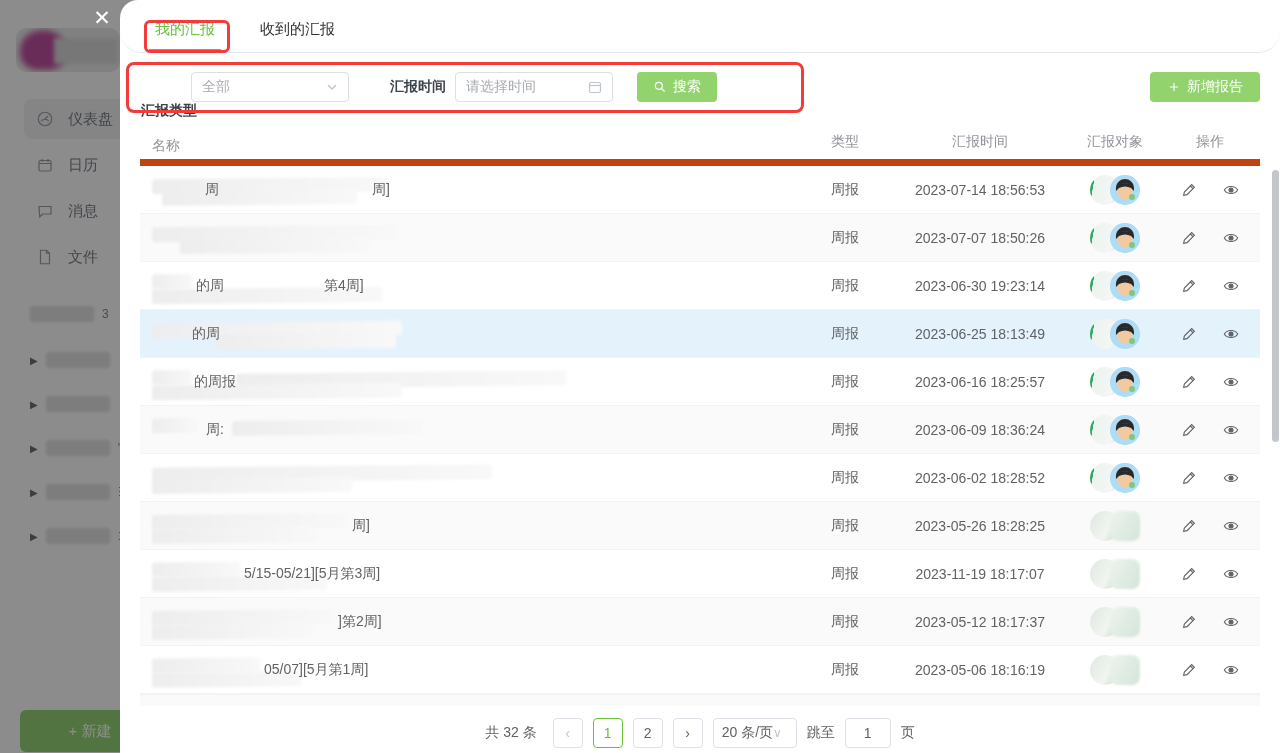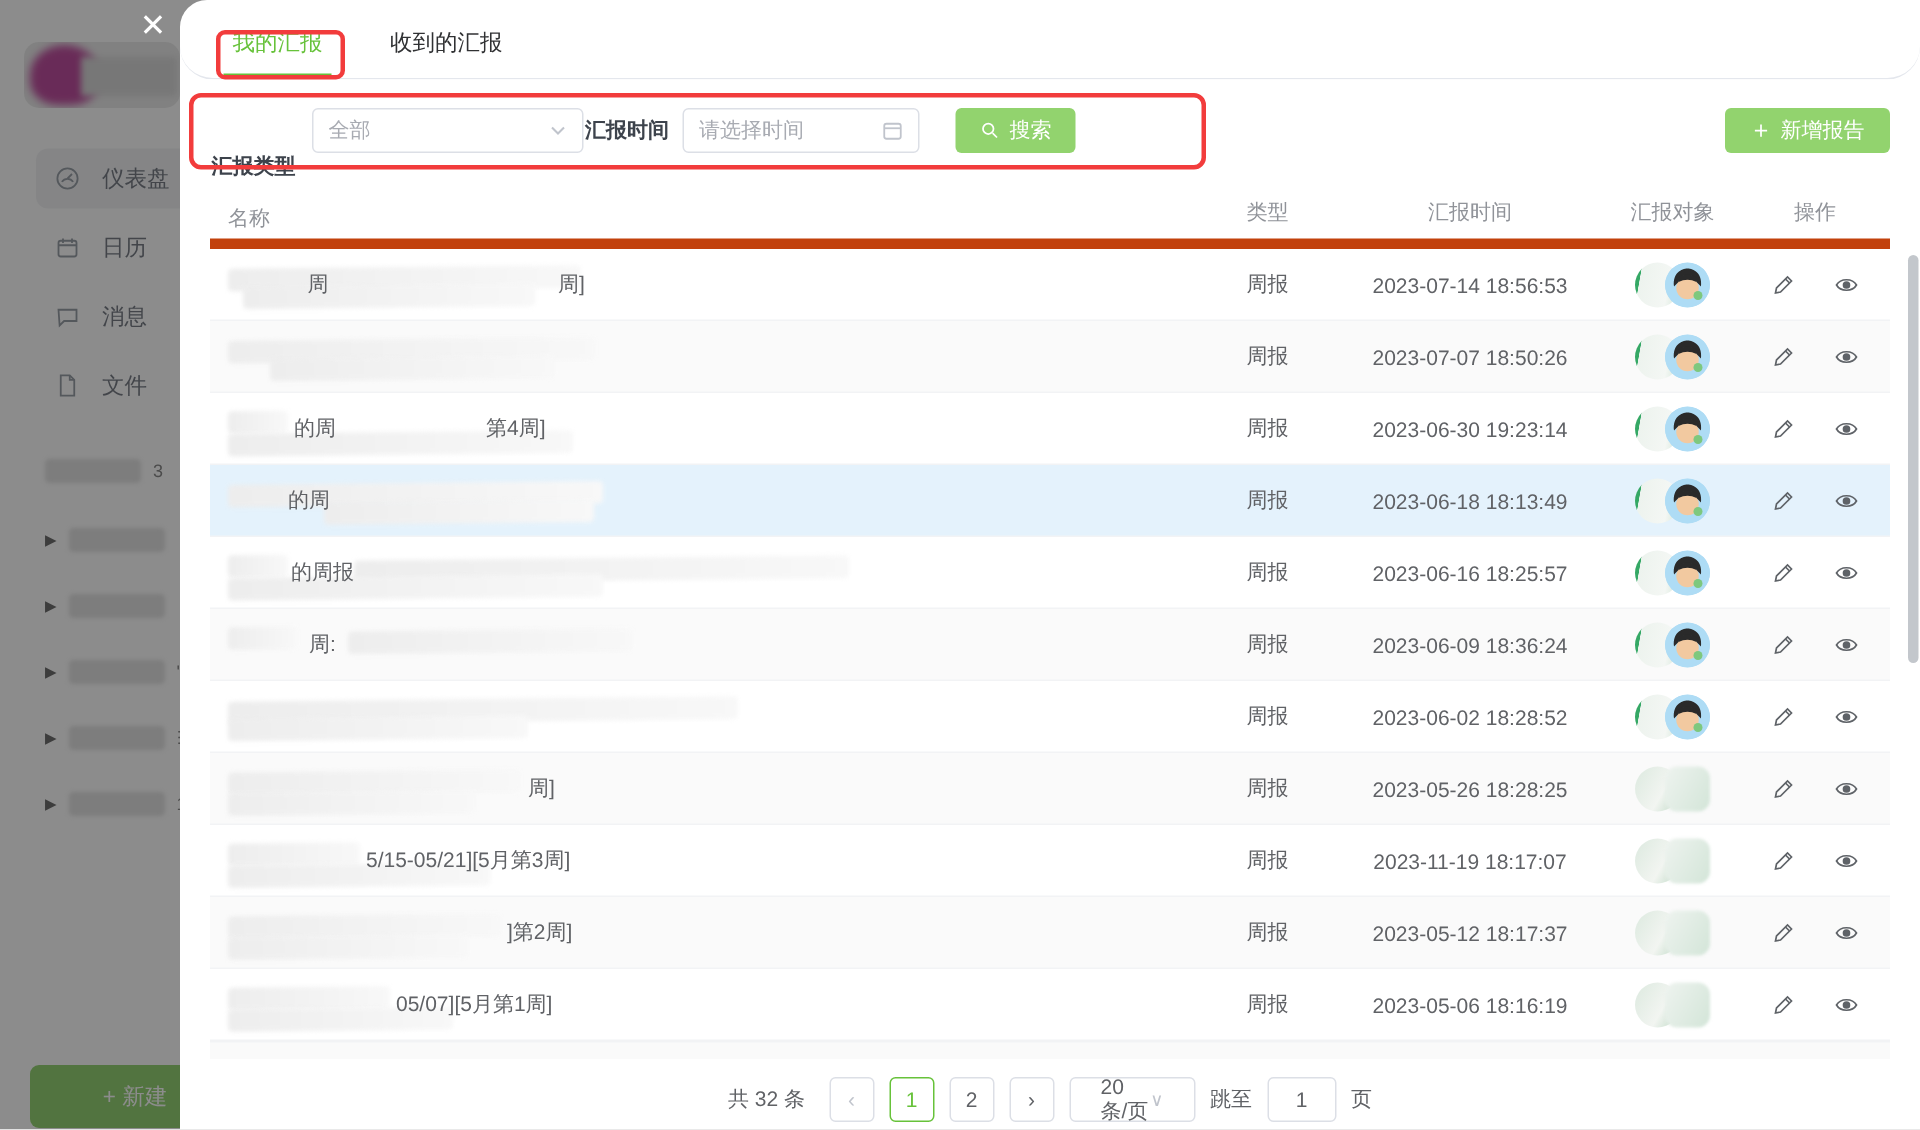--- a/index.html
+++ b/index.html
@@ -43,21 +43,21 @@
 
   .ann { position:absolute; border:3px solid #f23c3c; border-radius:8px; z-index:25; pointer-events:none; }
   .ann-tab { left:24px; top:20px; width:86px; height:33px; border-radius:6px; }
   .ann-filter { left:6px; top:62px; width:678px; height:51px; }
 
   .filter-row { position:absolute; left:0; top:72px; height:28px; width:100%; font-size:14px; }
   .f-label { position:absolute; top:6px; color:#3d434c; font-weight:bold; }
   .f-label-type { left:21px;margin-top:24px; } .f-label-time { left:270px; }
   .select-box, .date-box { position:absolute; top:0; height:30px; border:1px solid #dcdfe6;
     border-radius:4px; background:#fff; display:flex; align-items:center; padding:0 10px; color:#a8abb2; }
-  .select-box { left:88px; width:181px;font-family:Liberation Serif, serif; } .date-box { left:335px; width:158px; }
+  .select-box { left:71px; width:158px;font-family:Liberation Serif, serif; } .date-box { left:335px; width:158px; }
   .select-box .chev, .date-box .cal { margin-left:auto; color:#c0c4cc; }
   .btn-green { background:#92d36e; color:#fff; border:none; border-radius:4px; font-size:14px;
     display:flex; align-items:center; justify-content:center; gap:6px; cursor:pointer; }
   .search-btn { position:absolute; left:517px; top:0; width:80px; height:30px; }
   .add-btn { position:absolute; right:20px; top:72px; width:110px; height:30px; }
   .icon-svg { width:14px; height:14px; stroke:#fff; fill:none; stroke-width:2; }
 
   
   .table { position:absolute; left:20px; right:20px; top:125px; }
   .trow { display:flex; align-items:center; height:48px; border-bottom:1px solid #f2f3f5;
@@ -90,21 +90,21 @@
   .scroll-thumb { position:absolute; right:1px; top:170px; width:7px; height:272px;
     background:#b9bdc3; border-radius:4px; opacity:.85; }
 
   
   .pager { position:absolute; left:0; right:0; top:717px; height:32px; display:flex;
     justify-content:center; align-items:center; gap:10px; font-size:14px; color:#606266; }
   .pg-btn { min-width:30px; height:30px; border:1px solid #dcdfe6; border-radius:4px; background:#fff;
     display:flex; align-items:center; justify-content:center; cursor:pointer; color:#606266; }
   .pg-btn.disabled { color:#c0c4cc; cursor:default; }
   .pg-btn.active { border-color:#67c23a; color:#67c23a; }
-  .pg-size { width:84px; padding:0 20px; justify-content:flex-start; }
+  .pg-size { width:84px; padding:0 8px; justify-content:flex-start; }
   .pg-size .chev { color:#c0c4cc; font-size:12px; }
   .pg-input { width:46px; height:30px; border:1px solid #dcdfe6; border-radius:4px;
     text-align:center; font-size:14px; color:#606266; }
   .pg-total { margin-right:6px; }
 </style>
 </head>
 <body>
 
 <div class="stage">
 
@@ -346,21 +346,21 @@
       </span>
     </div>
   </div>
           <div class="trow hl">
     <div class="c-name">
               <span class="blur-bar" style="left: 12px; top: 12px; width: 250px;"></span>
               <span class="blur-bar" style="left: 76px; top: 24px; width: 180px;"></span>
               <span class="frag" style="left: 52px;">的周</span>
             </div>
     <div class="c-type">周报</div>
-    <div class="c-time">2023-06-18 18:13:49</div>
+    <div class="c-time">2023-06-25 18:13:49</div>
     <div class="c-avatar">
       <div class="avatar-pair" style="display:flex">
         <div class="av av-left"></div>
         <div class="av av-right">
           <svg viewBox="0 0 30 30" width="30" height="30">
             <circle cx="15" cy="15" r="15" fill="#aedcf5"></circle>
             <circle cx="15" cy="17" r="7.5" fill="#f2c9a0"></circle>
             <path d="M6 16 C5 7 11 4 15 4 C19 4 25 7 24 16 L21 13 C20 9 17 8.5 15 8.5 C13 8.5 10 9 9 13 Z" fill="#2a2a2a"></path>
             <path d="M9 13 q6 -3 12 0 l0 -3 q-6 -4 -12 0 Z" fill="#2a2a2a"></path>
             <circle cx="22" cy="22" r="3" fill="#7ec87e"></circle>

